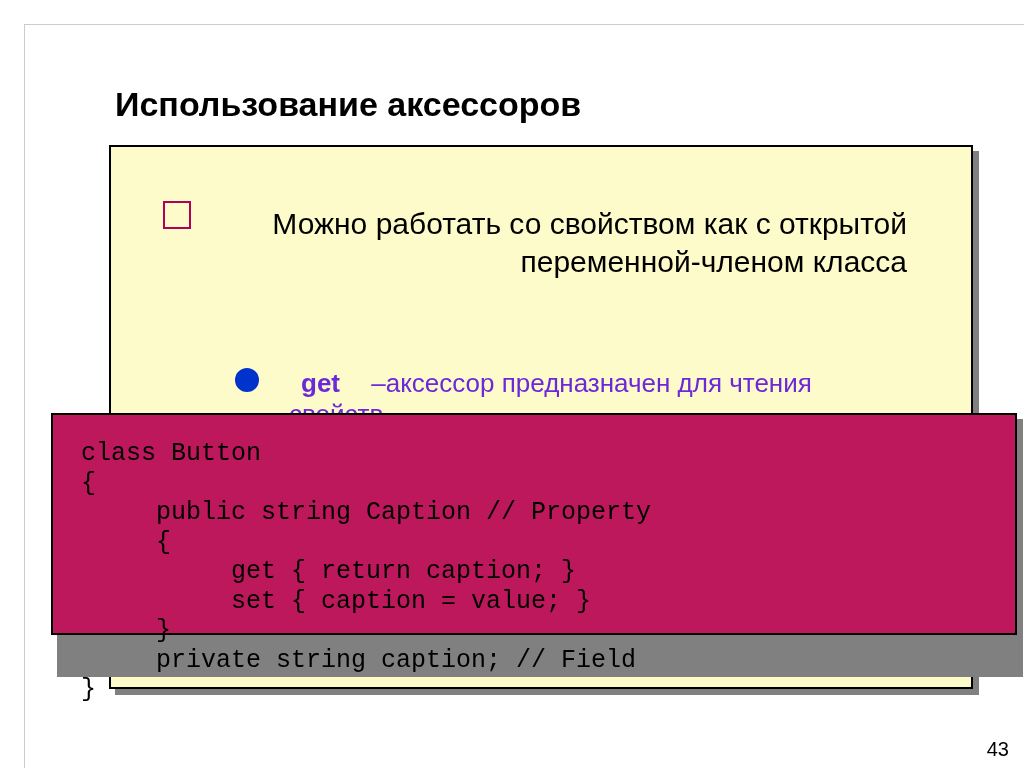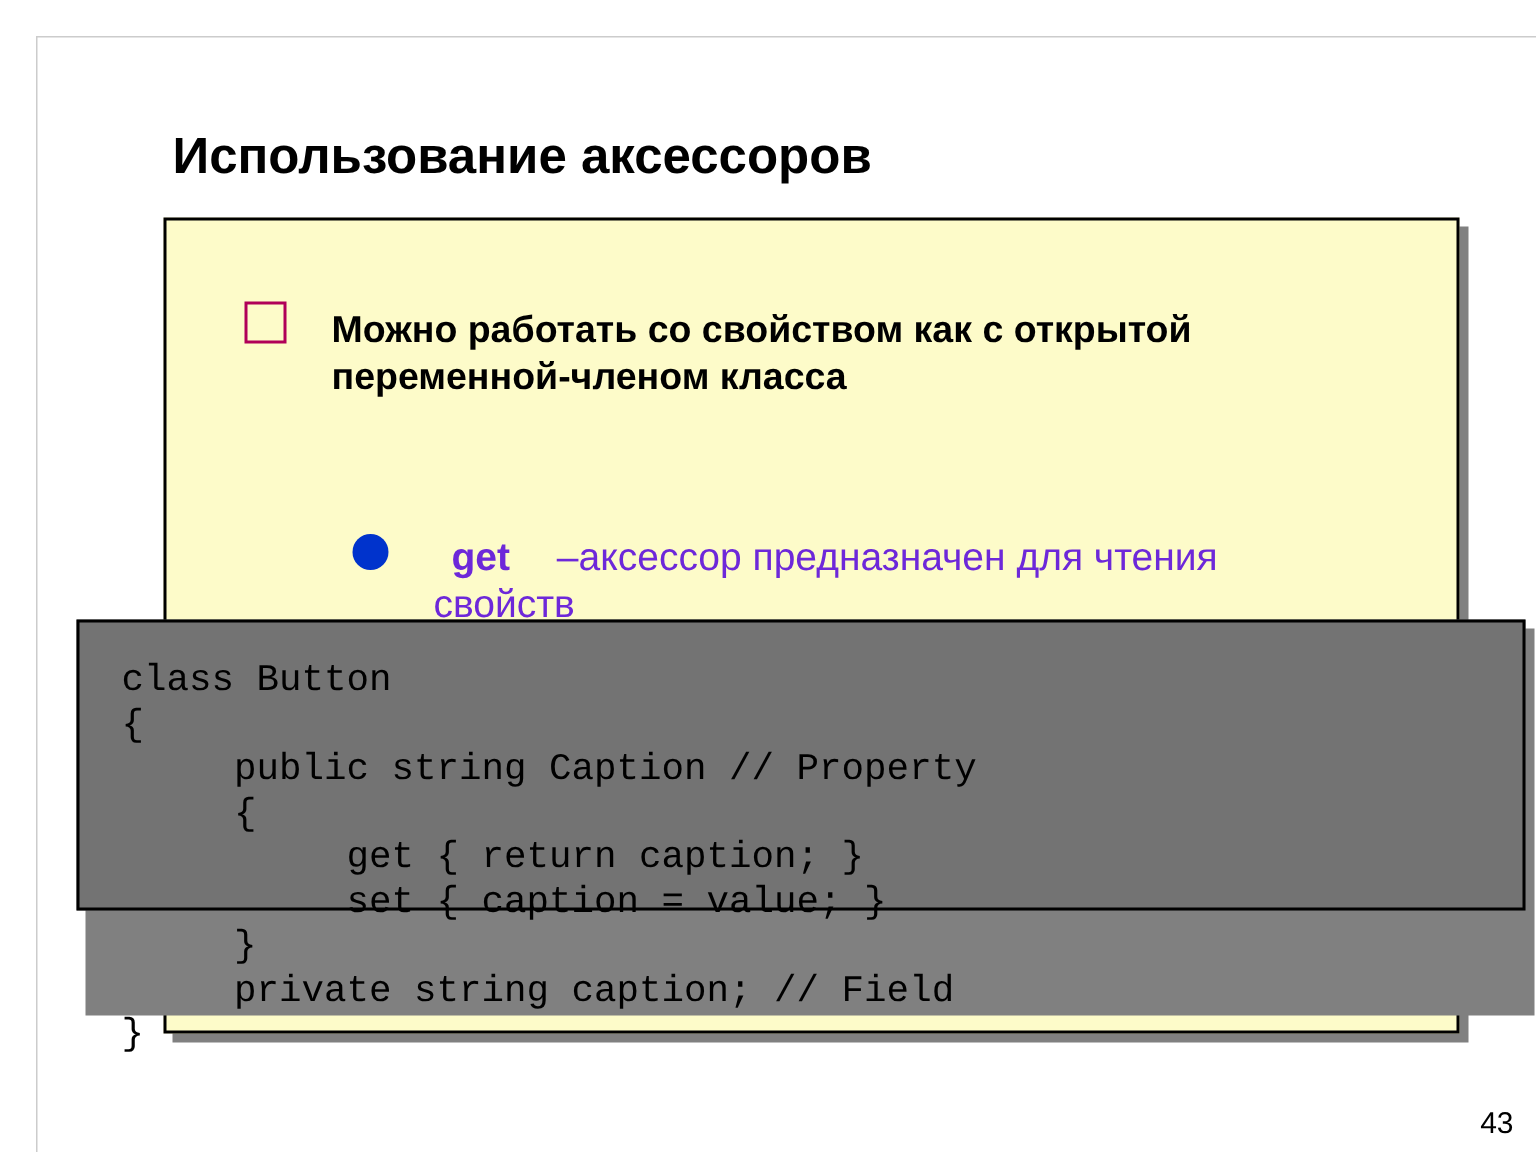--- a/index.html
+++ b/index.html
@@ -52,25 +52,26 @@
   .square-bullet {
     width: 14px;
     height: 14px;
     border: 2px solid #b00058;
     background: transparent;
     margin-top: 8px;
     margin-right: 18px;
     flex-shrink: 0;
   }
   .bullet-text {
-    font-size: 25px;
-    font-weight: bold;
+    font-size: 30px;
+    font-weight: normal;
     color: #000;
     line-height: 1.25;
     font-family: Arial, sans-serif;
+    text-align: right;
   }
   .sub-list {
     margin-left: 60px;
     margin-top: 6px;
   }
   .sub-row {
     display: flex;
     align-items: flex-start;
     margin-bottom: 24px;
   }
@@ -95,22 +96,22 @@
     left: 32px;
     width: 966px;
     height: 258px;
     background: #808080;
   }
   .code-box {
     position: absolute;
     top: 388px;
     left: 26px;
     width: 966px;
-    height: 194px;
-    background: #737373;
+    height: 222px;
+    background: #be185d;
     border: 2px solid #000;
     padding: 12px 16px;
   }
   .code-box pre {
     font-family: "Lucida Console", "Courier New", monospace;
     font-size: 25px;
     line-height: 1.18;
     color: #000;
     white-space: pre;
   }

